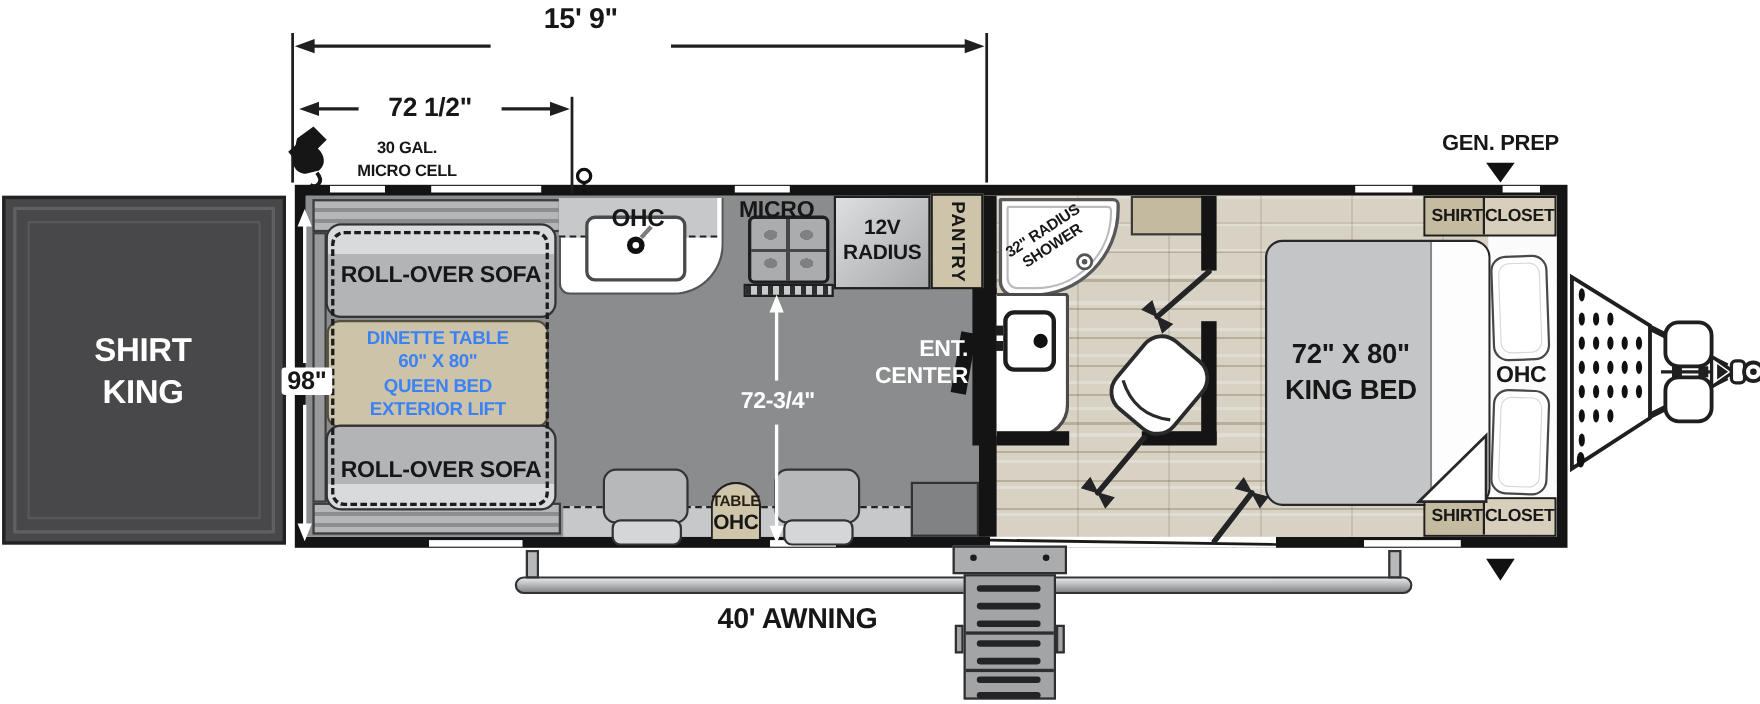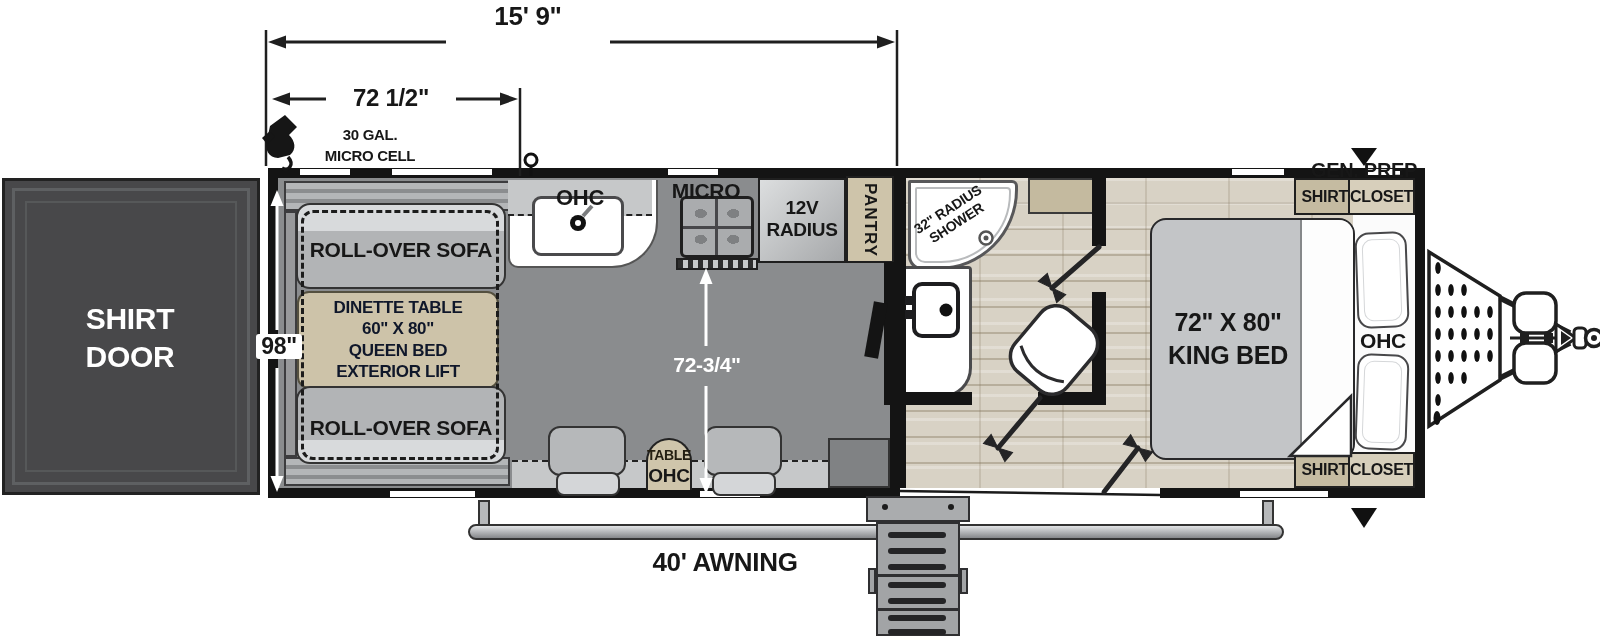--- a/index.html
+++ b/index.html
@@ -25,21 +25,21 @@
 <body>
 
 <div id="canvas">
 
   <div class="abs z2" style="left:2px;top:178px;width:258px;height:317px;background:#48484a;border:3px solid #222;box-sizing:border-box;">
     <div class="abs" style="left:7px;top:7px;right:7px;bottom:7px;border:3px solid #5e6062;"></div>
     <div class="abs" style="left:20px;top:20px;right:20px;bottom:20px;border:2px solid #565859;"></div>
   </div>
   <div class="lbl white txt" style="left:40px;top:300px;width:180px;font-size:30px;line-height:1.25;">
     <span>SHIRT</span><br>
-    <span>DOOR</span>
+    <span>KING</span>
   </div>
 
   <div class="abs z1" style="left:268px;top:168px;width:1157px;height:330px;background:#141414;"></div>
   <div class="abs z1" style="left:278px;top:178px;width:1137px;height:310px;background:#ffffff;"></div>
 
   <div class="abs z1" style="left:278px;top:178px;width:618px;height:310px;background:#8a8c8e;"></div>
   <div class="abs wood z1" style="left:896px;top:178px;width:519px;height:310px;"></div>
   <div class="abs z2" style="left:890px;top:178px;width:16px;height:310px;background:#141414;"></div>
 
   <div class="abs z2" style="left:300px;top:169px;width:50px;height:6px;background:#fff;"></div>
@@ -52,21 +52,21 @@
   <div class="abs z2" style="left:1240px;top:491px;width:88px;height:6px;background:#fff;"></div>
 
   <div class="abs stripe-band z2" style="left:284px;top:181px;width:226px;height:30px;box-sizing:border-box;"></div>
   <div class="abs stripe-band z2" style="left:284px;top:457px;width:226px;height:29px;box-sizing:border-box;"></div>
   <div class="abs z2" style="left:284px;top:211px;width:13px;height:246px;background:#98999b;border:2px solid #3c3c3e;box-sizing:border-box;"></div>
 
   <div class="abs sofa z3" style="left:296px;top:203px;width:210px;height:86px;box-sizing:border-box;"></div>
   <div class="lbl txt" style="left:296px;top:239px;width:210px;font-size:21px;">ROLL-OVER SOFA</div>
 
   <div class="abs z3" style="left:297px;top:291px;width:202px;height:98px;background:#cdc3a9;border:2px solid #54503f;border-radius:12px;box-sizing:border-box;"></div>
-  <div class="lbl txt" style="left:297px;top:297px;width:202px;font-size:17px;line-height:1.25;color:#0f172a;">
+  <div class="lbl txt" style="left:297px;top:297px;width:202px;font-size:17px;line-height:1.25;color:#3b82f6;">
     <span>DINETTE TABLE</span><br>
     <span>60" X 80"</span><br>
     <span>QUEEN BED</span><br>
     <span>EXTERIOR LIFT</span>
   </div>
 
   <div class="abs sofa2 z3" style="left:296px;top:386px;width:210px;height:78px;box-sizing:border-box;"></div>
   <div class="lbl txt" style="left:296px;top:417px;width:210px;font-size:21px;">ROLL-OVER SOFA</div>
 
   <div class="abs z4" style="left:301px;top:210px;width:198px;height:250px;border:3px dashed #1c1c1c;border-radius:12px;box-sizing:border-box;"></div>
@@ -94,20 +94,24 @@
     <span>RADIUS</span>
   </div>
 
   <div class="abs z3" style="left:846px;top:176px;width:48px;height:87px;background:#cec4aa;border:2.5px solid #1f1f1f;box-sizing:border-box;"></div>
   <div class="lbl txt" style="left:846px;top:178px;width:48px;height:84px;display:flex;align-items:center;justify-content:center;">
     <span style="writing-mode:vertical-rl;font-size:17px;letter-spacing:1px;">PANTRY</span>
   </div>
 
   <div class="abs z3" style="left:884px;top:262px;width:22px;height:143px;background:#141414;"></div>
   <div class="abs z3" style="left:869px;top:302px;width:14px;height:56px;background:#141414;transform:rotate(10deg);"></div>
+  <div class="lbl white txt" style="left:784px;top:306px;width:96px;font-size:21px;line-height:1.15;text-align:right;">
+    <span>ENT.</span><br>
+    <span>CENTER</span>
+  </div>
 
   <div class="abs z2" style="left:512px;top:460px;width:316px;height:28px;background:#c6c8c9;border-top:2.5px dashed #222;box-sizing:border-box;"></div>
   <div class="abs z2" style="left:828px;top:438px;width:62px;height:50px;background:#808284;border:2px solid #333;box-sizing:border-box;"></div>
 
   <div class="abs z3" style="left:548px;top:426px;width:78px;height:50px;background:#b6b8ba;border:2.5px solid #333;border-radius:12px;box-sizing:border-box;"></div>
   <div class="abs z3" style="left:556px;top:472px;width:64px;height:24px;background:#d4d6d8;border:2px solid #333;border-radius:8px;box-sizing:border-box;"></div>
   <div class="abs z3" style="left:704px;top:426px;width:78px;height:50px;background:#b6b8ba;border:2.5px solid #333;border-radius:12px;box-sizing:border-box;"></div>
   <div class="abs z3" style="left:712px;top:472px;width:64px;height:24px;background:#d4d6d8;border:2px solid #333;border-radius:8px;box-sizing:border-box;"></div>
 
   <div class="abs z4" style="left:646px;top:438px;width:46px;height:52px;background:#cfc5ab;border:2.5px solid #222;border-bottom:none;border-radius:23px 23px 0 0;box-sizing:border-box;"></div>
@@ -331,16 +335,16 @@
   </svg>
 
   <div class="lbl txt" style="left:448px;top:2px;width:160px;font-size:26px;">15' 9"</div>
   <div class="lbl txt" style="left:326px;top:85px;width:130px;font-size:24px;">72 1/2"</div>
   <div class="lbl txt" style="left:256px;top:334px;width:46px;font-size:23px;background:#fff;border-radius:3px;">98"</div>
   <div class="lbl white txt" style="left:652px;top:354px;width:110px;font-size:21px;">72-3/4"</div>
 
   <div class="lbl txt" style="left:325px;top:127px;width:90px;font-size:15px;">30 GAL.</div>
   <div class="lbl txt" style="left:320px;top:148px;width:100px;font-size:15px;">MICRO CELL</div>
 
-  <div class="lbl txt" style="left:1303px;top:120px;width:122px;font-size:20px;margin-top:40px;">GEN. PREP</div>
+  <div class="lbl txt" style="left:1303px;top:120px;width:122px;font-size:20px;">GEN. PREP</div>
   <div class="lbl txt" style="left:620px;top:548px;width:210px;font-size:26px;">40' AWNING</div>
 
 </div>
 
 </body></html>

